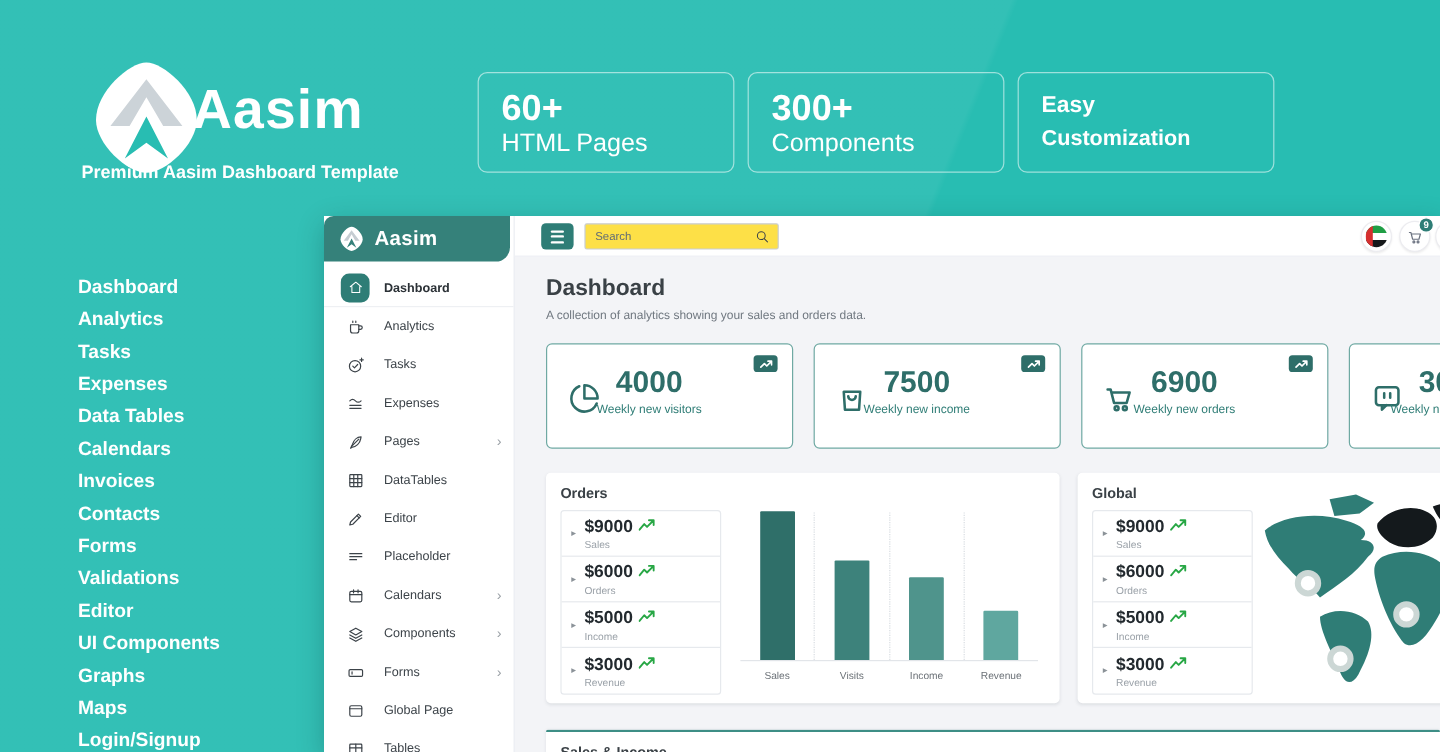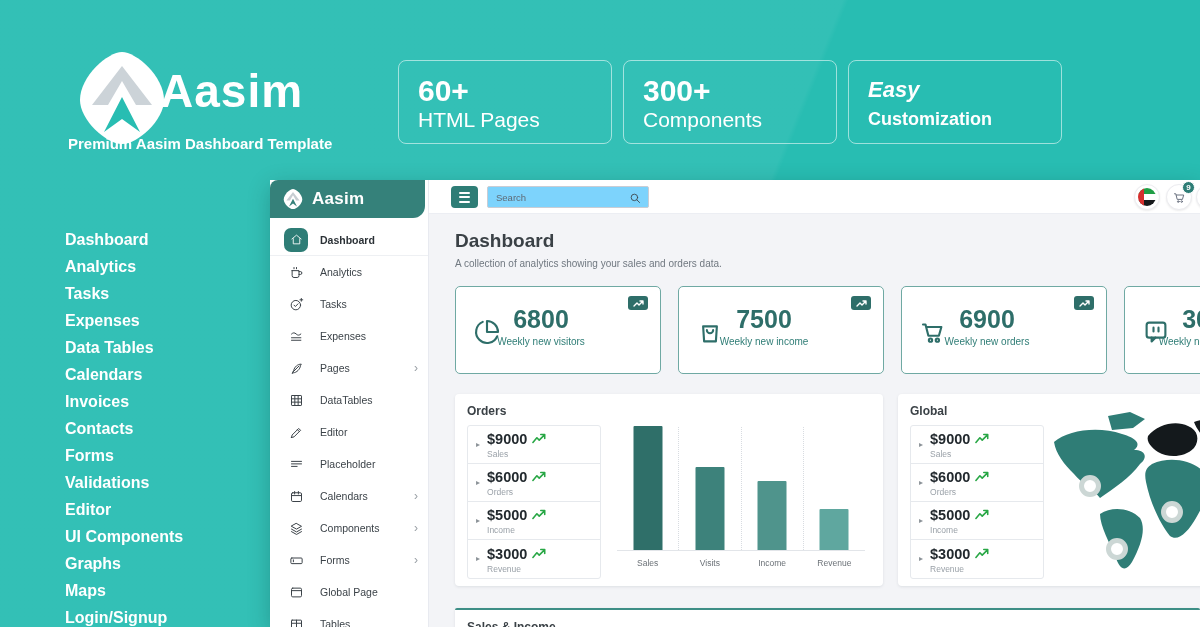--- a/index.html
+++ b/index.html
@@ -17,21 +17,21 @@
   
   .promo-logo { position:absolute; left:72px; top:48px; width:100px; height:100px; }
   .brand-name { position:absolute; left:160px; top:64px; font-size:46px; font-weight:700; color:#fff; letter-spacing:1px; }
   .tagline { position:absolute; left:68px; top:135px; font-size:15px; font-weight:700; color:#fff; }
 
   .features { position:absolute; left:398px; top:60px; display:flex; gap:11px; }
   .feature { width:214px; height:84px; border:1px solid rgba(255,255,255,0.55); border-radius:8px;
     padding:13px 19px; color:#fff; }
   .f-title { font-size:30px; font-weight:800; line-height:1.1; }
   .f-sub { font-size:21px; font-weight:400; line-height:1.2; }
-  .feature--bold .f-title { font-size:22px; font-weight:800; line-height:1.45;font-style:italic; }
+  .feature--bold .f-title { font-size:19px; font-weight:800; line-height:1.45; }
   .feature--bold .f-sub { font-size:18px; font-weight:800; line-height:1.45; }
 
   
   .promo-menu { position:absolute; left:65px; top:226px; }
   .promo-menu-item { height:27px; line-height:27px; font-size:16px; font-weight:700; color:#fff; cursor:pointer; }
 
   
   .app { position:absolute; left:270px; top:180px; width:930px; height:447px;
     box-shadow:0 6px 22px rgba(0,40,38,0.25); background:#fff; border-radius:8px 0 0 0; }
 
@@ -48,21 +48,21 @@
   .snav-item.active { border-bottom:1px solid #eef0f3; }
   .snav-item.active .snav-ic { background:#2E7D76; border-radius:7px; color:#fff; }
   .snav-item.active .snav-ic svg { width:13px; height:13px; }
   .snav-item.active .snav-label { font-weight:700; color:#2b3136; }
 
   .main { position:absolute; left:159px; top:0; width:771px; height:447px; }
   .navbar { position:relative; height:34px; background:#fff; border-bottom:1px solid #eceef3; }
   .hamburger { position:absolute; left:22px; top:6px; width:27px; height:22px; background:#2E7D76; border-radius:4px;
     display:flex; flex-direction:column; align-items:center; justify-content:center; gap:2.5px; border:none; cursor:pointer; }
   .hamburger span { display:block; width:11px; height:2px; background:#fff; border-radius:1px; }
-  .searchbox { position:absolute; left:58px; top:6px; width:162px; height:22px; border:1px solid #c9cdd4; border-radius:2px; background:#7dd3fc; }
+  .searchbox { position:absolute; left:58px; top:6px; width:162px; height:22px; border:1px solid #c9cdd4; border-radius:2px; background:#fde047; }
   .searchbox input { width:100%; height:100%; border:none; outline:none; font-size:9.5px; padding:0 24px 0 8px; color:#333;
     font-family:"Liberation Sans", sans-serif; background:transparent; }
   .searchbox input::placeholder { color:#5f6b76; }
   .search-ic { position:absolute; right:6px; top:4px; width:13px; height:13px; color:#3c4349; }
   .search-ic svg { width:13px; height:13px; stroke:currentColor; fill:none; stroke-width:1.6; stroke-linecap:round; }
   .nav-circle { position:absolute; top:4px; width:26px; height:26px; border-radius:50%; background:#fff;
     border:1px solid #ececf0; box-shadow:0 1px 2px rgba(0,0,0,0.08); display:flex; align-items:center; justify-content:center; cursor:pointer; }
   .flag { width:18px; height:18px; border-radius:50%; overflow:hidden; position:relative;
     background:linear-gradient(#1f9e45 0 33%, #ffffff 33% 66%, #16181b 66% 100%); }
   .flag::before { content:""; position:absolute; left:0; top:0; width:35%; height:100%; background:#d62f2f; }
@@ -329,21 +329,21 @@
           <span class="stat-badge">
               <svg viewBox="0 0 11 8">
                 <path d="M1 7l3-3 2 2 4-4M7 2h3v3"></path>
               </svg>
             </span>
           <span class="stat-ic"><svg viewBox="0 0 24 24">
                 <path d="M20.2 15.4A8.8 8.8 0 1 1 8.6 3.9"></path>
                 <path d="M20.8 12A8.8 8.8 0 0 0 12 3.2V12z"></path>
               </svg></span>
           <span class="stat-text">
-            <div class="stat-value">6800</div>
+            <div class="stat-value">4000</div>
             <div class="stat-label">Weekly new visitors</div>
           </span>
         </div>
         <div class="stat-card">
           <span class="stat-badge">
               <svg viewBox="0 0 11 8">
                 <path d="M1 7l3-3 2 2 4-4M7 2h3v3"></path>
               </svg>
             </span>
           <span class="stat-ic"><svg viewBox="0 0 24 24">

